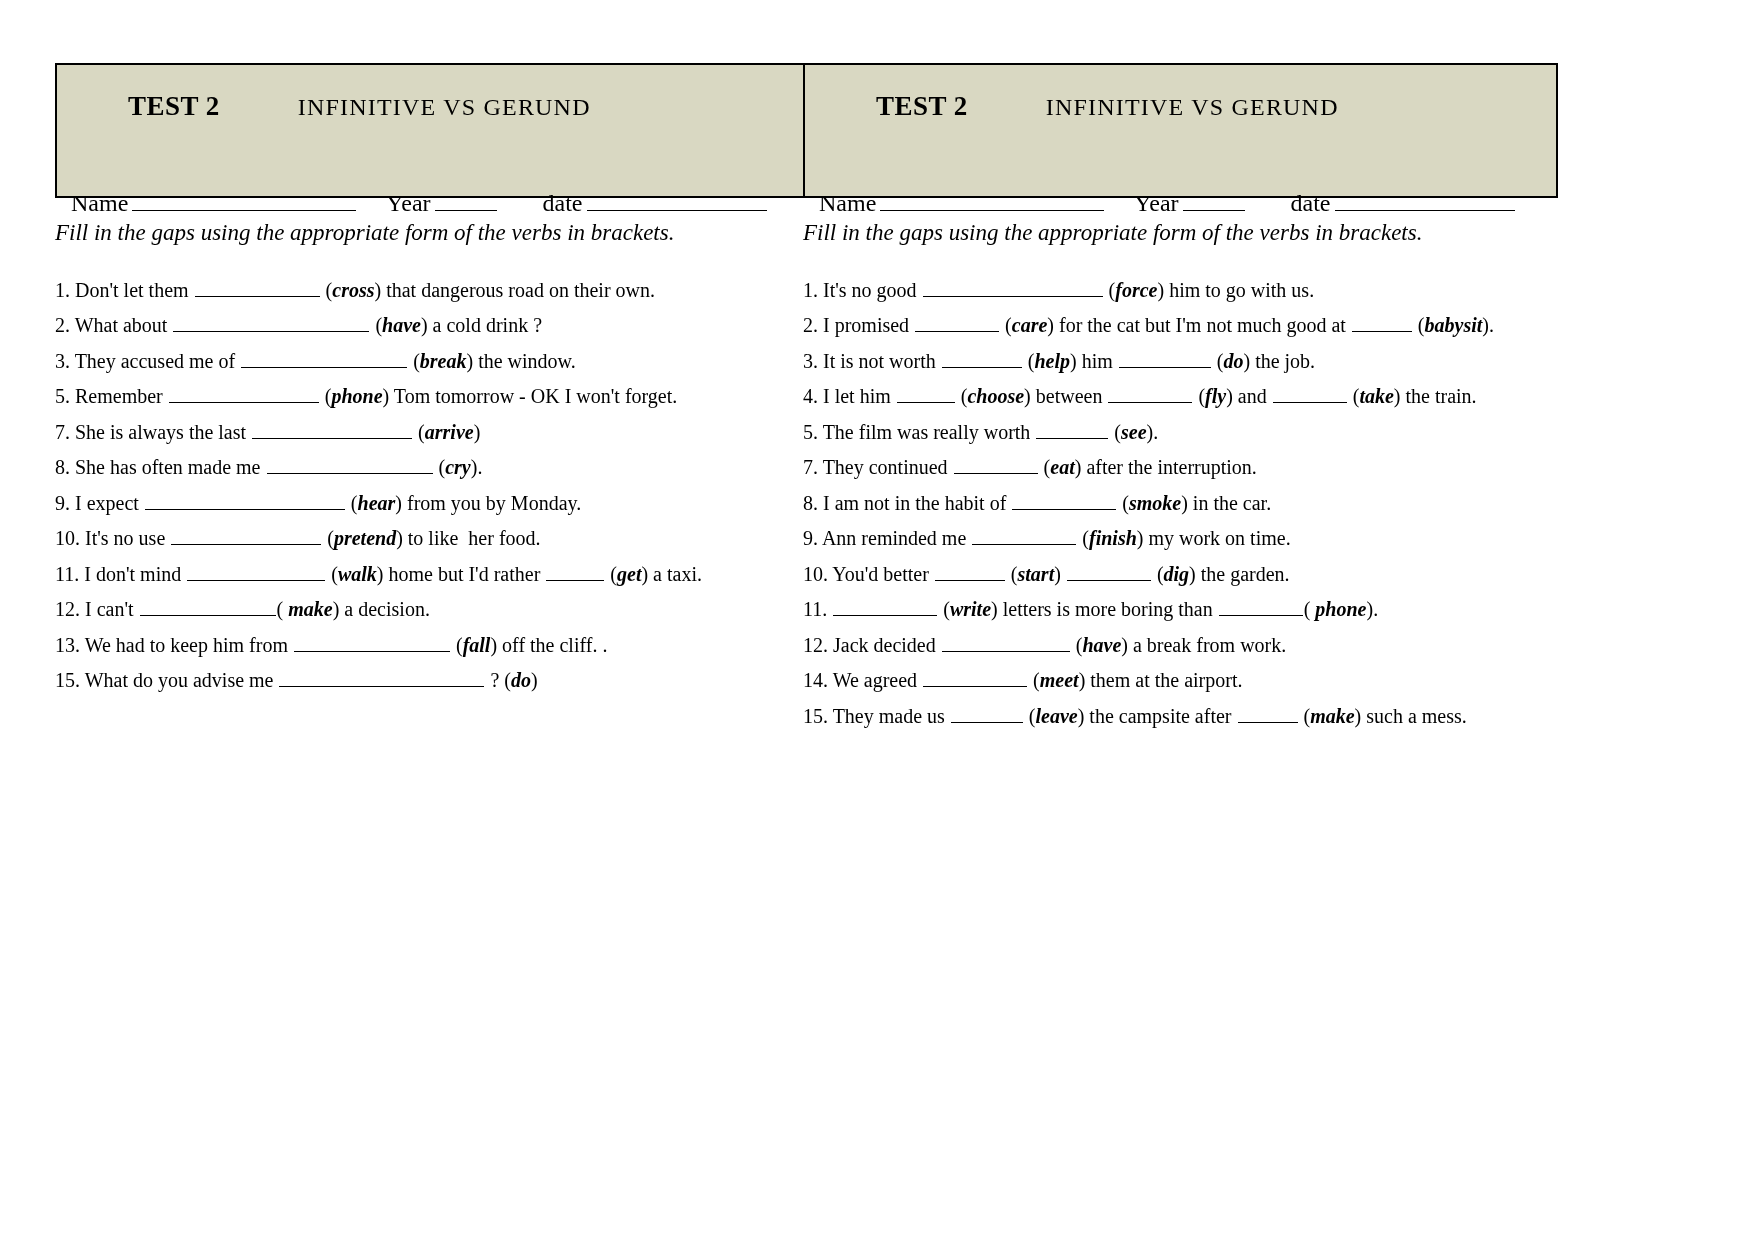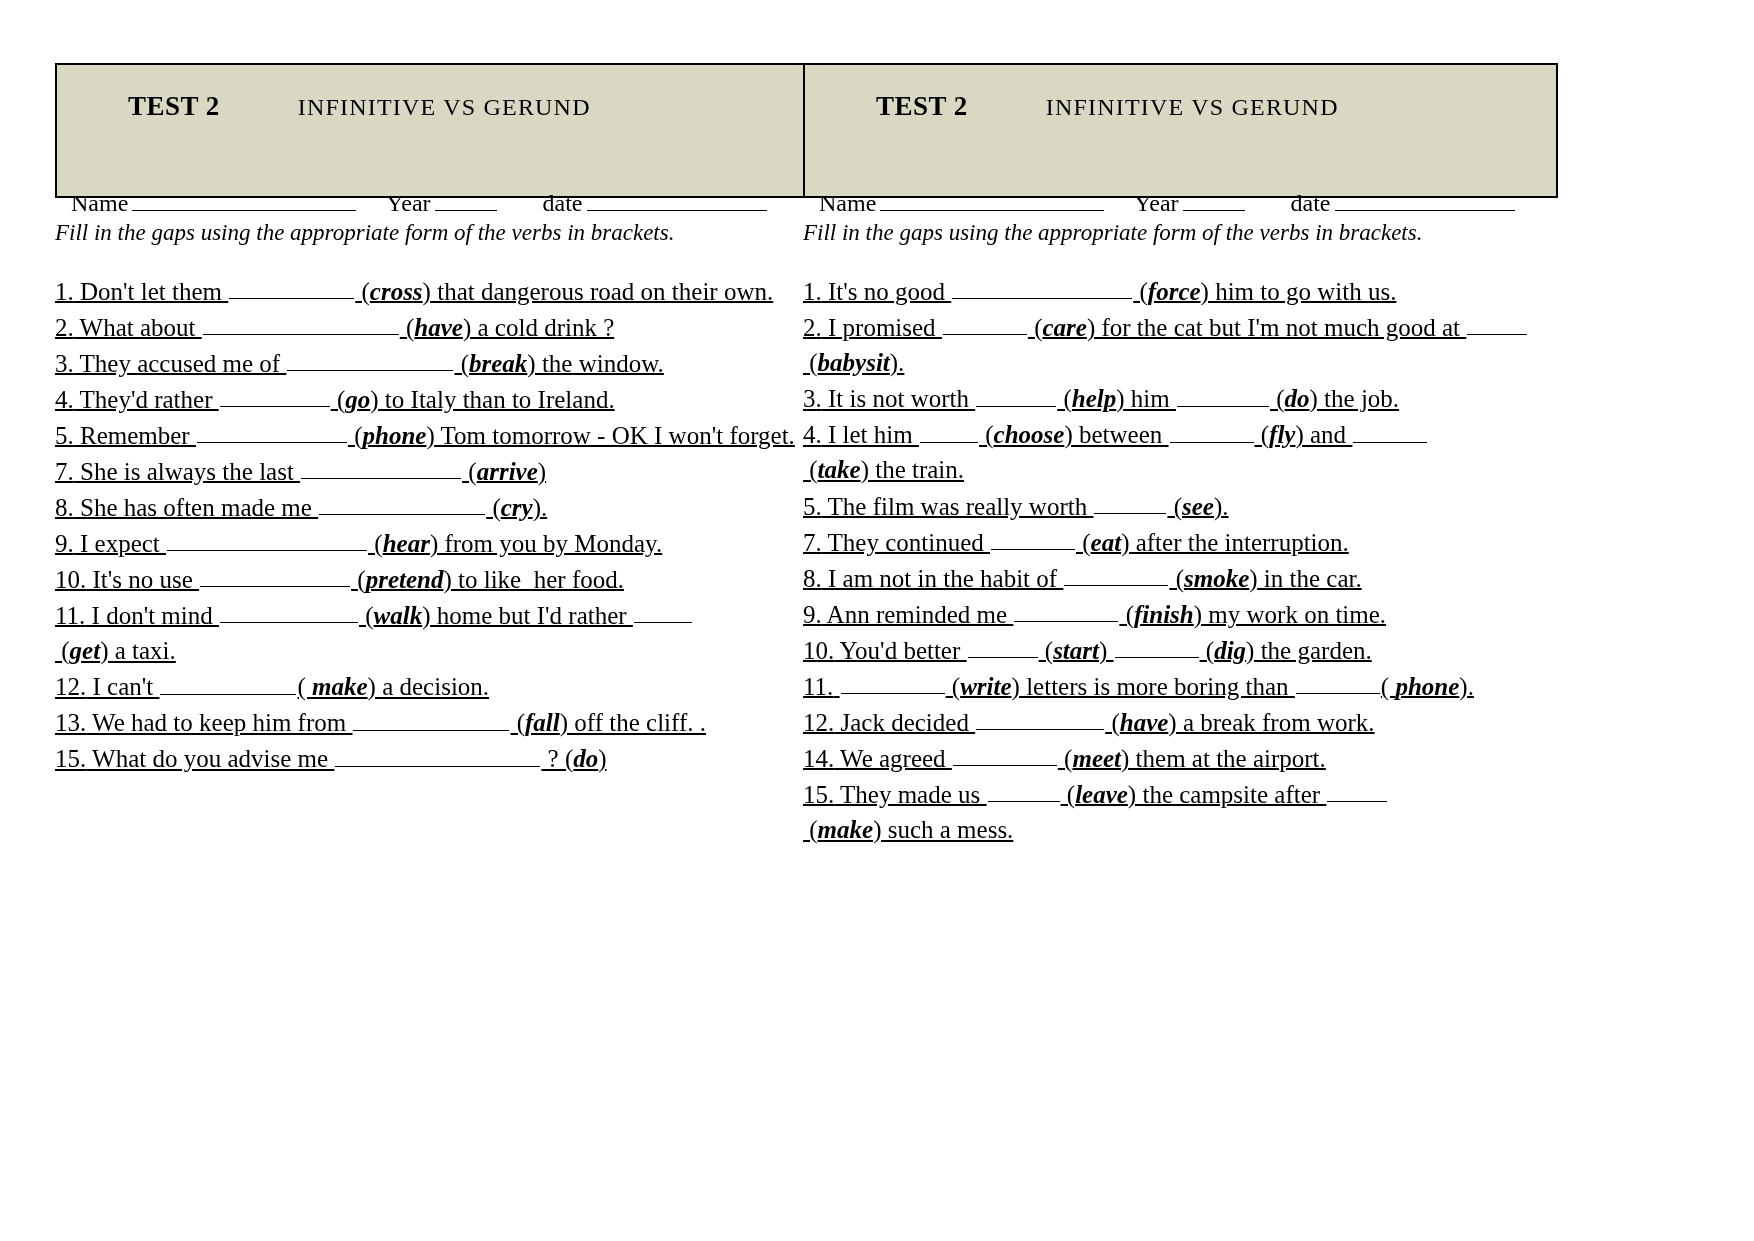--- a/index.html
+++ b/index.html
@@ -83,24 +83,23 @@
     margin-top: 21px;
     line-height: 1.2;
     white-space: nowrap;
   }
 
   
   .questions {
     margin-top: 26px;
   }
   .q {
-    font-size: 25px;
+    font-size: 20px;
     line-height: 35.5px;
     white-space: normal;
-    text-decoration: underline;
   }
   .q .num { white-space: pre; }
   .q .txt { white-space: pre; }
   .q .verb {
     font-weight: bold;
     font-style: italic;
   }
   .q .blank {
     display: inline-block;
     border-bottom: 1.6px solid #000000;
@@ -132,21 +131,20 @@
         <span class="rule rule-date"></span>
       </div>
     </div>
 
     <div class="instruction">Fill in the gaps using the appropriate form of the verbs in brackets.</div>
 
     <div class="questions">
         <div class="q"><span class="num">1.</span><span class="txt"> Don't let them </span><span class="blank" style="width: 125px;"></span><span class="txt"> (</span><span class="verb">cross</span><span class="txt">) that dangerous road on their own.</span></div>
         <div class="q"><span class="num">2.</span><span class="txt"> What about </span><span class="blank" style="width: 196px;"></span><span class="txt"> (</span><span class="verb">have</span><span class="txt">) a cold drink ?</span></div>
         <div class="q"><span class="num">3.</span><span class="txt"> They accused me of </span><span class="blank" style="width: 166px;"></span><span class="txt"> (</span><span class="verb">break</span><span class="txt">) the window.</span></div>
-        <div class="q"><span class="num">4.</span><span class="txt"> They'd rather </span><span class="blank" style="width: 110px;"></span><span class="txt"> (</span><span class="verb">go</span><span class="txt">) to Italy than to Ireland.</span></div>
         <div class="q"><span class="num">5.</span><span class="txt"> Remember </span><span class="blank" style="width: 150px;"></span><span class="txt"> (</span><span class="verb">phone</span><span class="txt">) Tom tomorrow - OK I won't forget.</span></div>
         <div class="q"><span class="num">7.</span><span class="txt"> She is always the last </span><span class="blank" style="width: 160px;"></span><span class="txt"> (</span><span class="verb">arrive</span><span class="txt">)</span></div>
         <div class="q"><span class="num">8.</span><span class="txt"> She has often made me </span><span class="blank" style="width: 166px;"></span><span class="txt"> (</span><span class="verb">cry</span><span class="txt">).</span></div>
         <div class="q"><span class="num">9.</span><span class="txt"> I expect </span><span class="blank" style="width: 200px;"></span><span class="txt"> (</span><span class="verb">hear</span><span class="txt">) from you by Monday.</span></div>
         <div class="q"><span class="num">10.</span><span class="txt"> It's no use </span><span class="blank" style="width: 150px;"></span><span class="txt"> (</span><span class="verb">pretend</span><span class="txt">) to like  her food.</span></div>
         <div class="q"><span class="num">11.</span><span class="txt"> I don't mind </span><span class="blank" style="width: 138px;"></span><span class="txt"> (</span><span class="verb">walk</span><span class="txt">) home but I'd rather </span><span class="blank" style="width: 58px;"></span><span class="txt"> (</span><span class="verb">get</span><span class="txt">) a taxi.</span></div>
         <div class="q"><span class="num">12.</span><span class="txt"> I can't </span><span class="blank" style="width: 136px;"></span><span class="txt">( </span><span class="verb">make</span><span class="txt">) a decision.</span></div>
         <div class="q"><span class="num">13.</span><span class="txt"> We had to keep him from </span><span class="blank" style="width: 156px;"></span><span class="txt"> (</span><span class="verb">fall</span><span class="txt">) off the cliff. .</span></div>
         <div class="q"><span class="num">15.</span><span class="txt"> What do you advise me </span><span class="blank" style="width: 205px;"></span><span class="txt"> ? (</span><span class="verb">do</span><span class="txt">)</span></div>
       </div>

